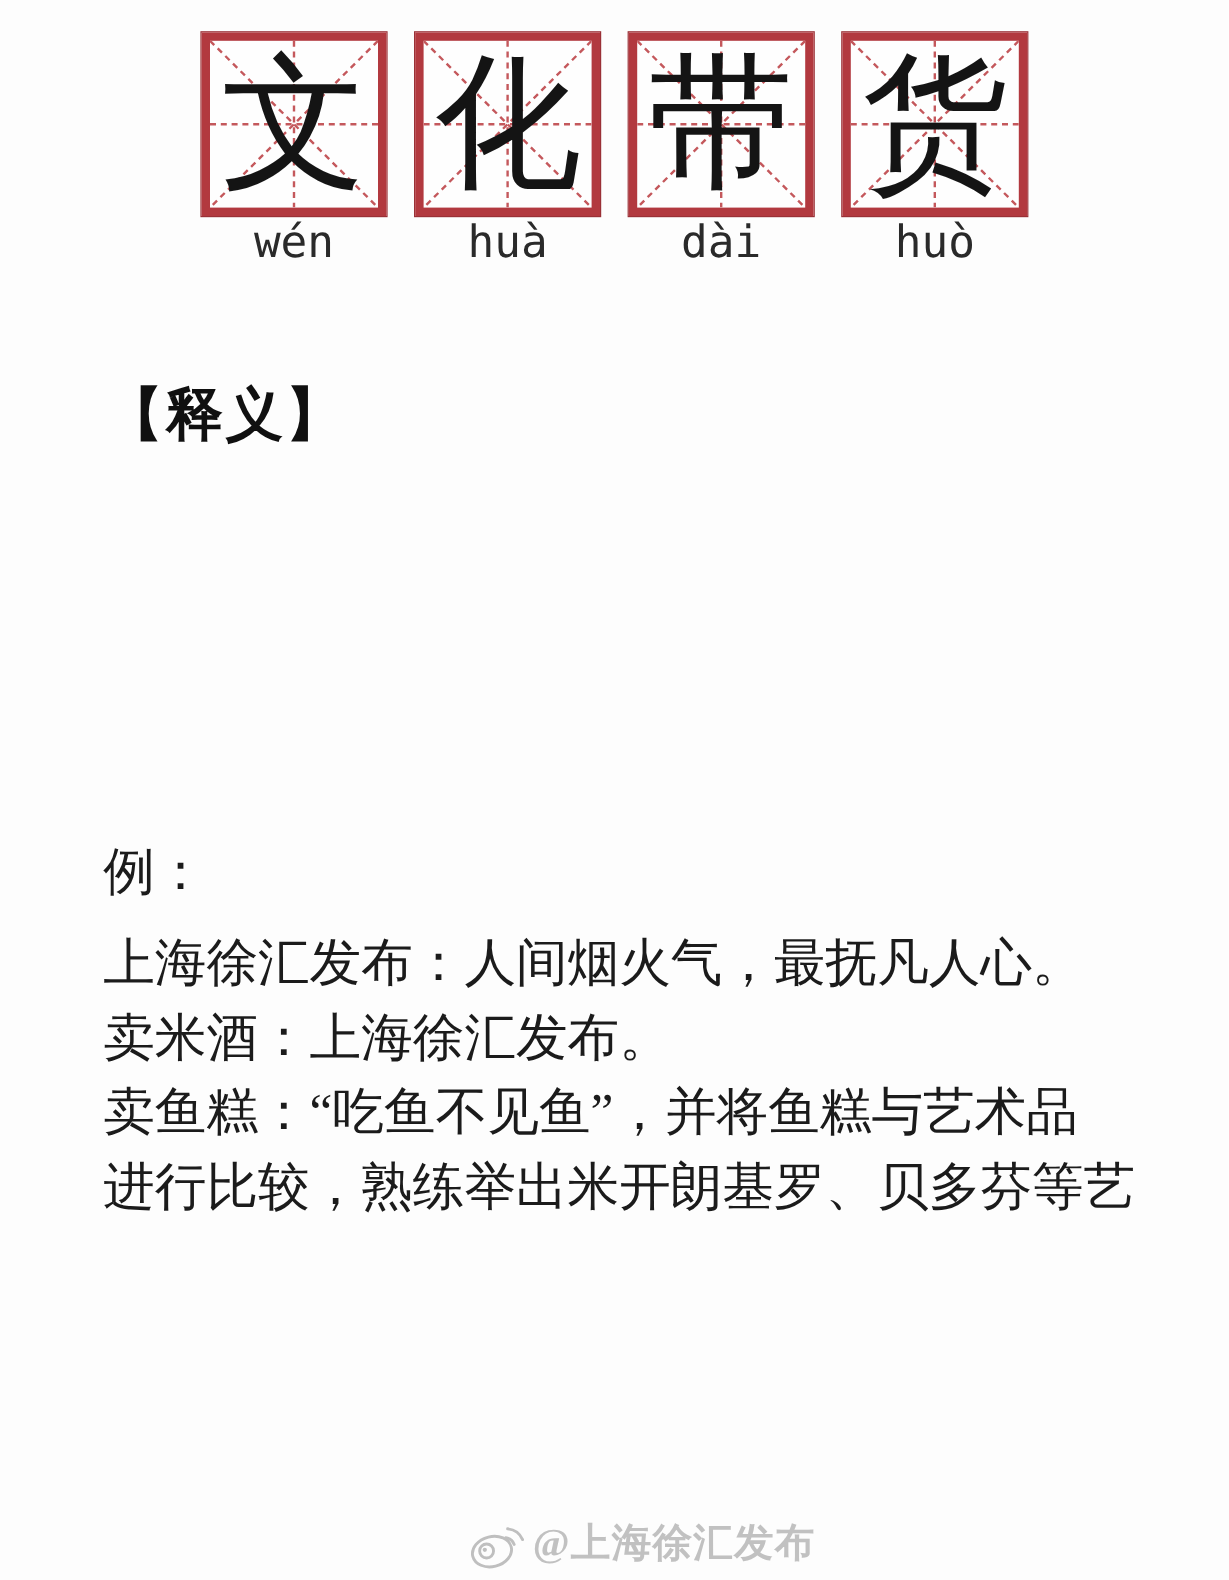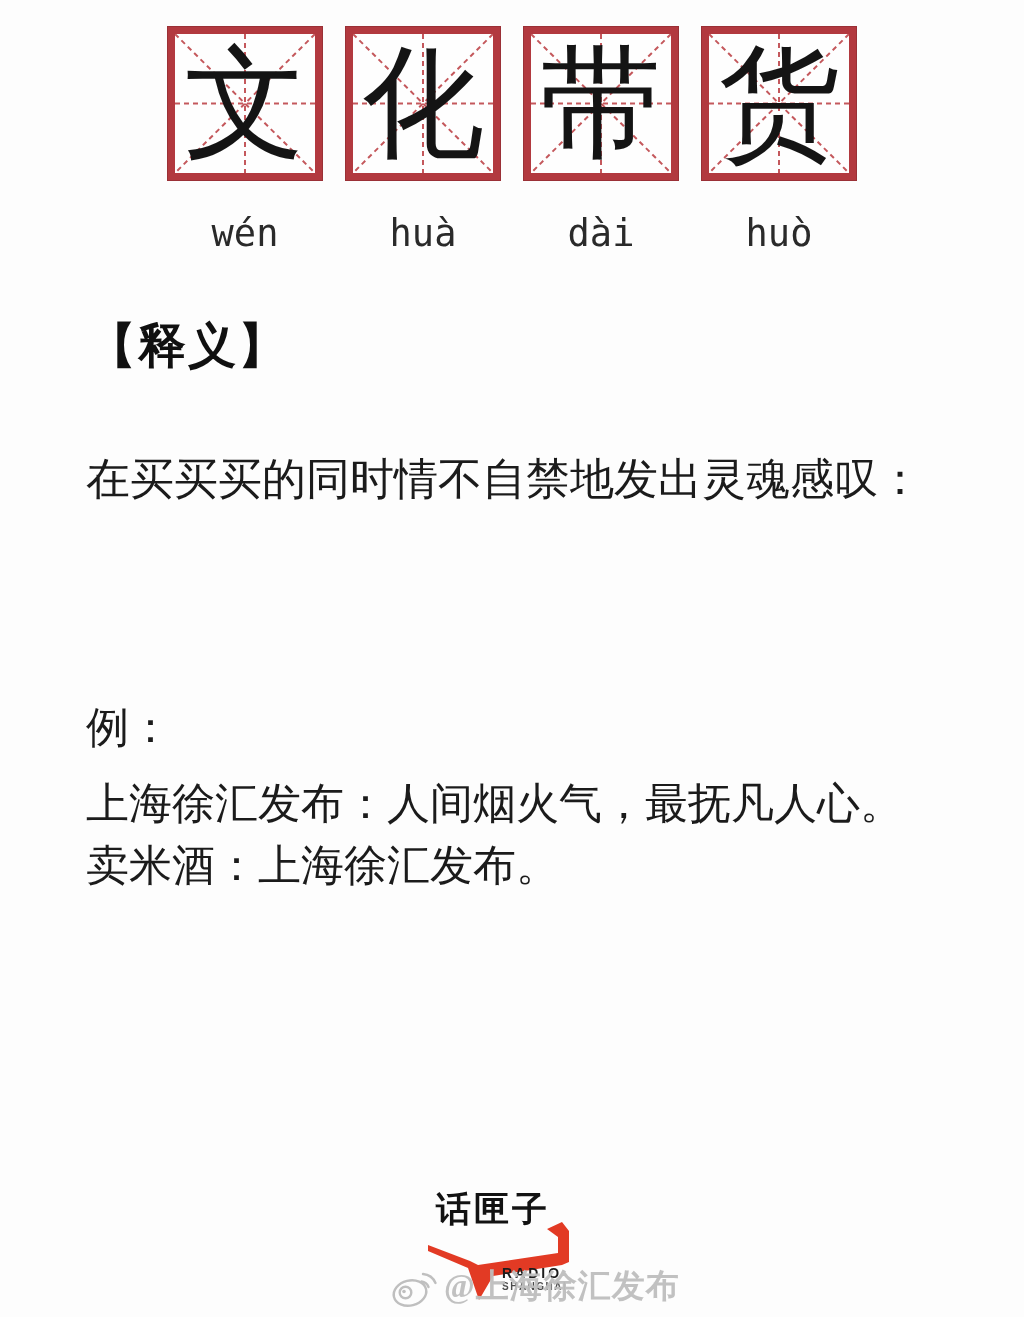--- a/index.html
+++ b/index.html
@@ -20,21 +20,21 @@
     border:7px solid #b2393f; background:#fefefe;
     box-shadow:0 0 0 1px #9a3036;
   }
   .char-box svg { position:absolute; left:0; top:0; width:100%; height:100%; }
   .char-glyph {
     position:absolute; left:0; top:0; right:0; bottom:0;
     display:flex; align-items:center; justify-content:center;
     font-size:122px; line-height:139px; color:#141414;
   }
   .pinyin {
-    margin-top:32px;
+    margin-top:0;
     font-family:"DejaVu Sans Mono", monospace;
     font-size:37px; color:#2a2a2a;
   }
 
   
   .def-header {
     position:absolute; left:88px; top:314px;
     font-size:48px; font-weight:600; color:#101010; letter-spacing:2px;text-align:right;
   }
   .def-body {
@@ -128,37 +128,30 @@
           <line x1="70" y1="0" x2="70" y2="139" stroke="#c4585c" stroke-width="2" stroke-dasharray="5 4"></line>
         </svg>
         <div class="char-glyph">货</div>
       </div>
       <div class="pinyin">huò</div>
     </div>
   </div>
 
   <div class="def-header">【释义】</div>
   <div class="def-body">
-    <div>在买买买的同时情不自禁地发出灵魂感叹：</div>
   </div>
 
   <div class="examples">
     <div class="ex-label">例：</div>
     <div>上海徐汇发布：人间烟火气，最抚凡人心。</div>
     <div>卖米酒：上海徐汇发布。</div>
+    <div>卖鱼糕：“吃鱼不见鱼”，并将鱼糕与艺术品</div>
+    <div>进行比较，熟练举出米开朗基罗、贝多芬等艺</div>
   </div>
 
-  <div class="logo">
-    <svg class="logo-swoosh" viewBox="0 0 200 135">
-      <path d="M16 63 L58 79 L66 83 L146 71 L146 55 L135 47 L150 40 L157 49 L157 80 L150 83 L81 94 L67 118 L56 86 L16 69 Z" fill="#e23a24"></path>
-    </svg>
-    <div class="logo-title">话匣子</div>
-    <div class="logo-radio">RADIO</div>
-    <div class="logo-shanghai">SHANGHAI</div>
-  </div>
 
   <div class="watermark">
     <svg width="50" height="52" viewBox="0 0 50 52">
       <g fill="none" stroke="#bfbfbf" stroke-width="2.4" stroke-linecap="round">
         <ellipse cx="20" cy="33" rx="16.5" ry="12.5" transform="rotate(-14 20 33)"></ellipse>
         <circle cx="15.5" cy="32.5" r="5.8"></circle>
         <path d="M33 14 a15 15 0 0 1 12.5 9"></path>
         <path d="M31.5 21.5 a8.5 8.5 0 0 1 7 5.5"></path>
       </g>
       <circle cx="14" cy="31.5" r="1.8" fill="#bfbfbf"></circle>

